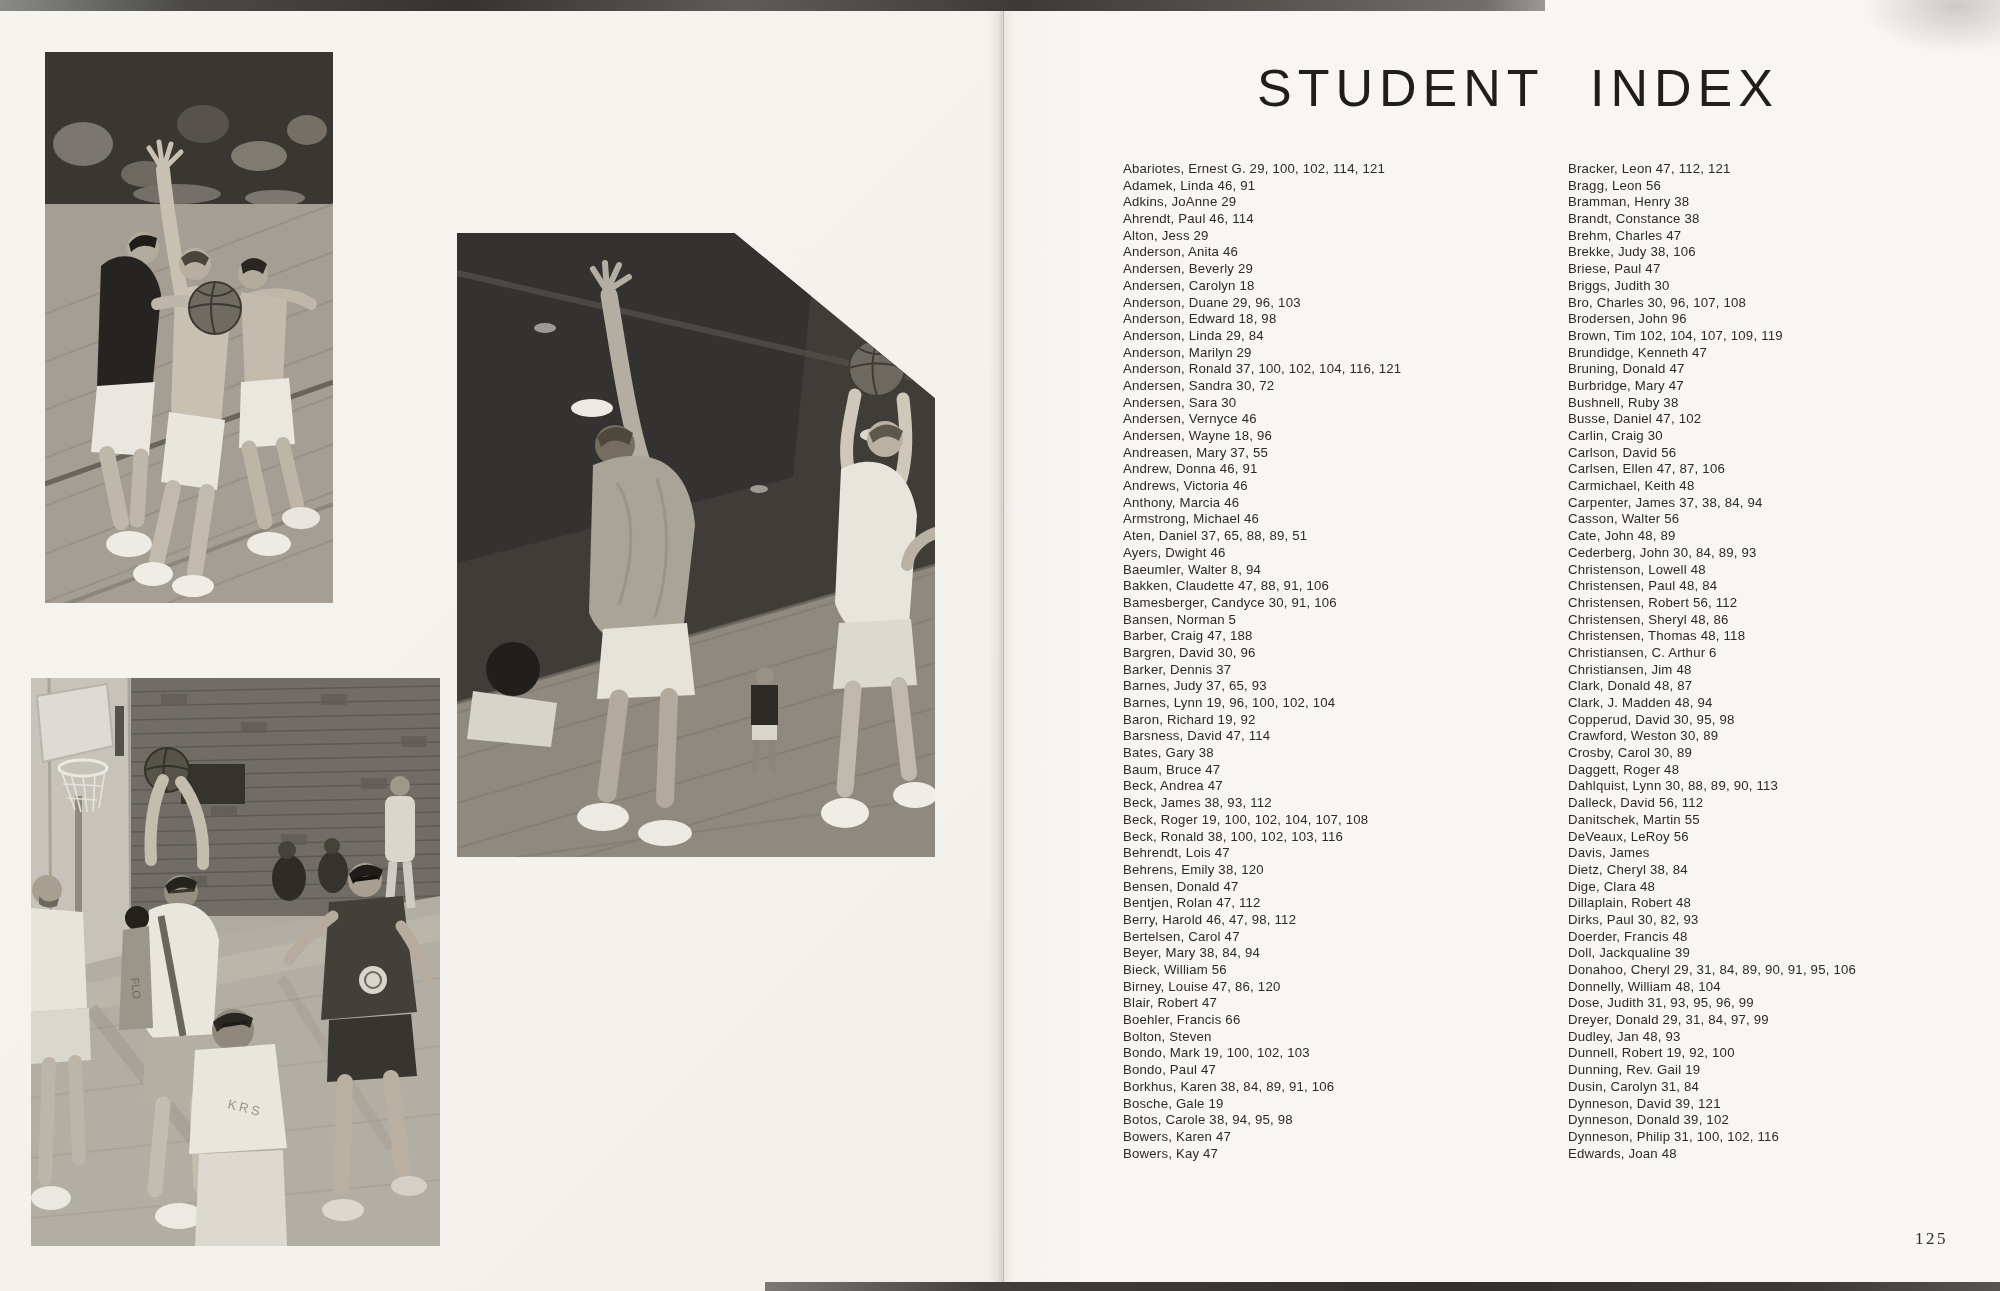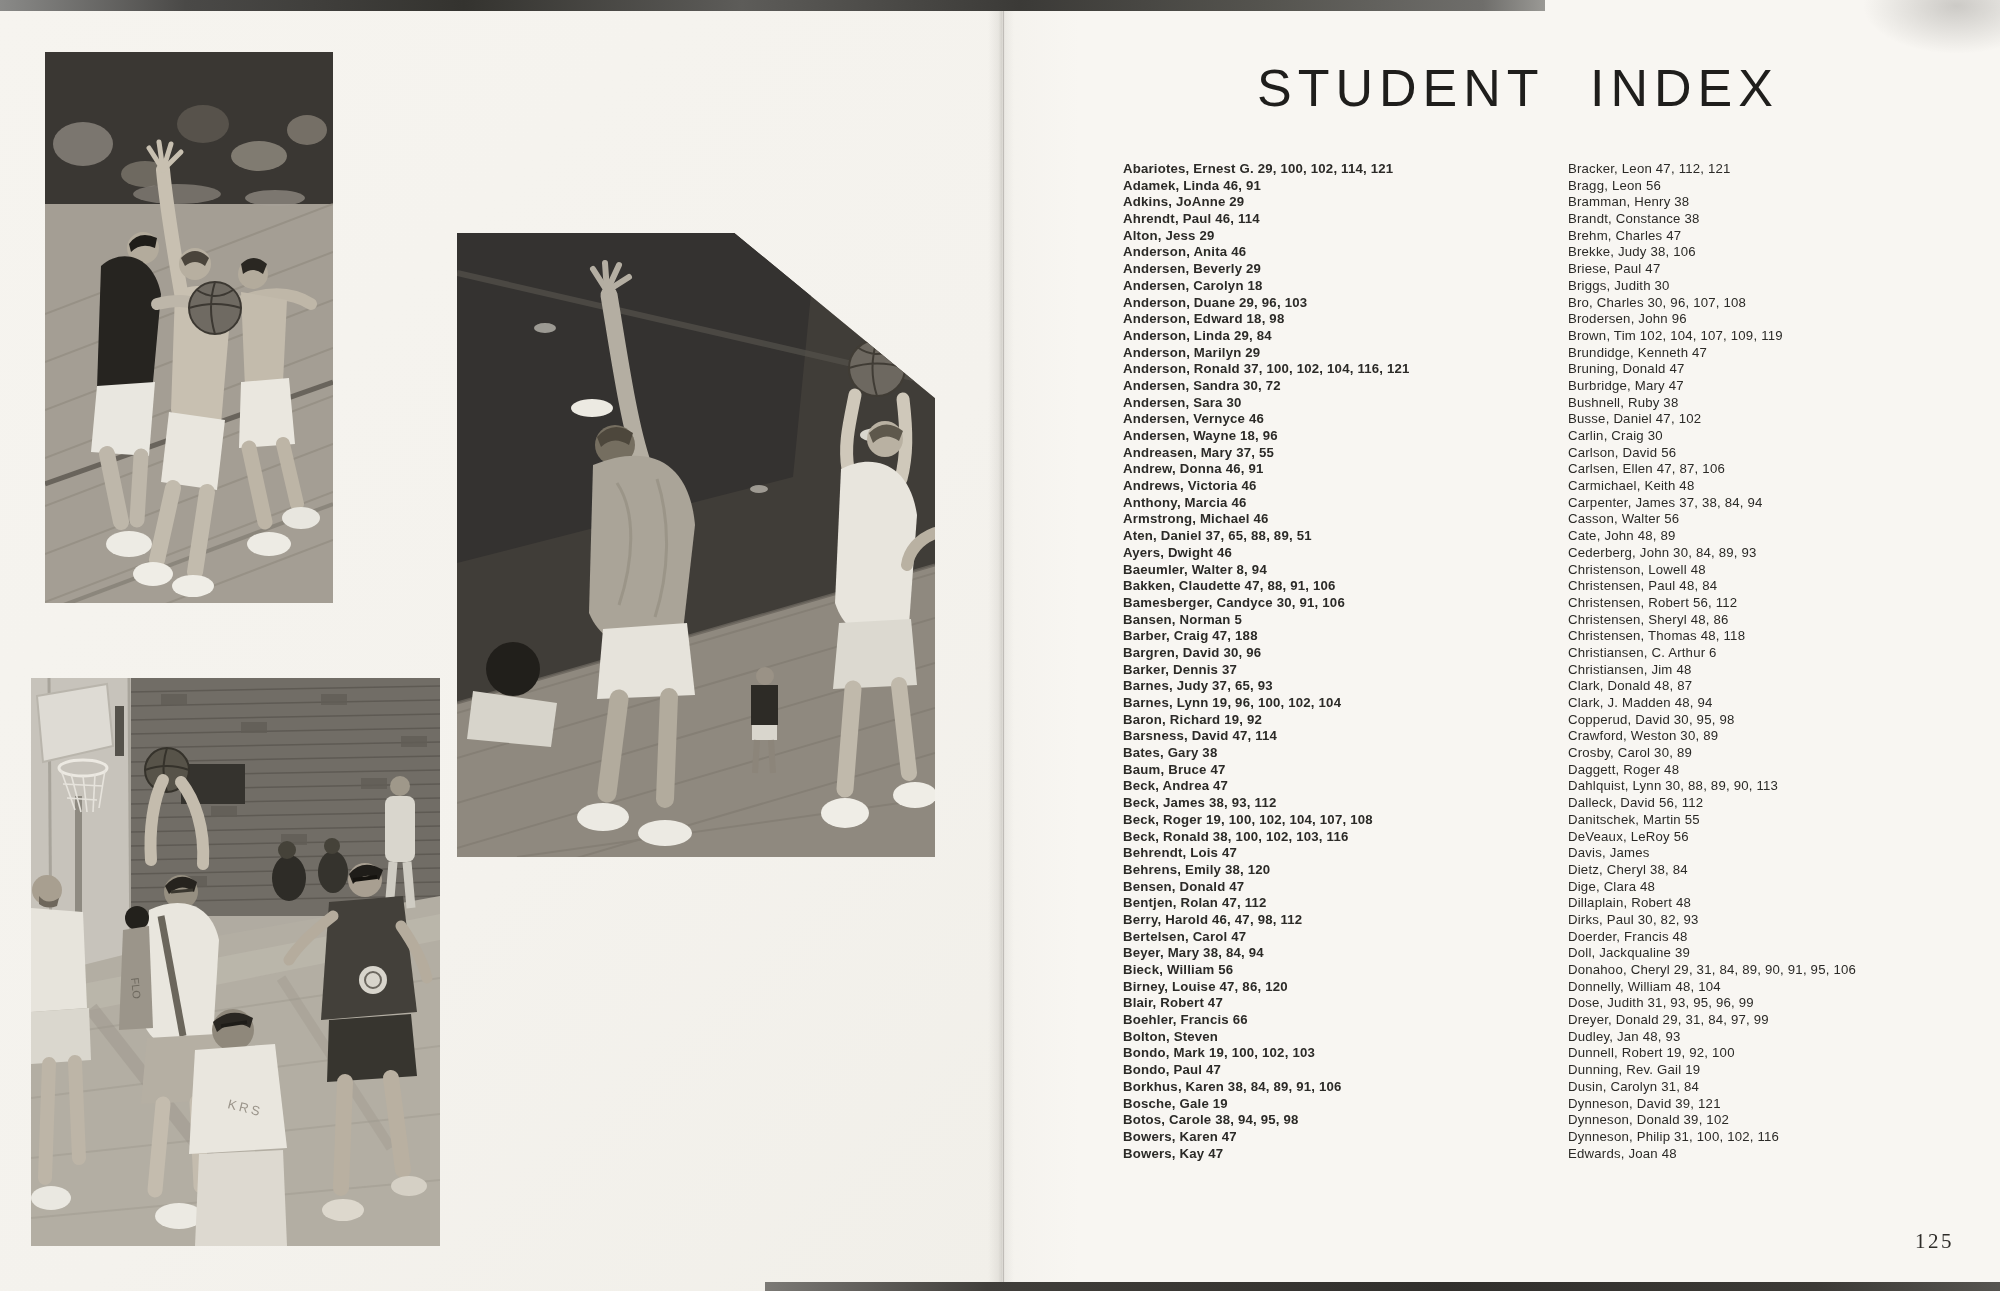--- a/index.html
+++ b/index.html
@@ -37,26 +37,26 @@
   .title{
     position:absolute;left:1018px;top:58px;width:1000px;margin:0;
     text-align:center;font-size:52px;font-weight:500;color:#1f1e1c;
     letter-spacing:6px;word-spacing:26px;
   }
   .col{
     position:absolute;top:161px;width:445px;
     font-size:13.2px;line-height:16.7px;letter-spacing:.2px;
     color:#2b2a27;white-space:nowrap;
   }
-  .col-left{left:1123px;font-weight:bold;}
+  .col-left{left:1123px;}
   .col-right{left:1568px;}
   .index-line{height:16.7px;}
   .pageno{
     position:absolute;left:1915px;top:1229px;
-    font-family:"Liberation Serif", serif;font-size:21px;letter-spacing:2.5px;color:#2e2c29;
+    font-family:"Liberation Serif", serif;font-size:17px;letter-spacing:2.5px;color:#2e2c29;
   }
 </style>
 </head>
 <body>
 
 <div>
 
   <div class="page-bg left"></div>
   <div class="page-bg right"></div>
   <div class="gutter"></div>

